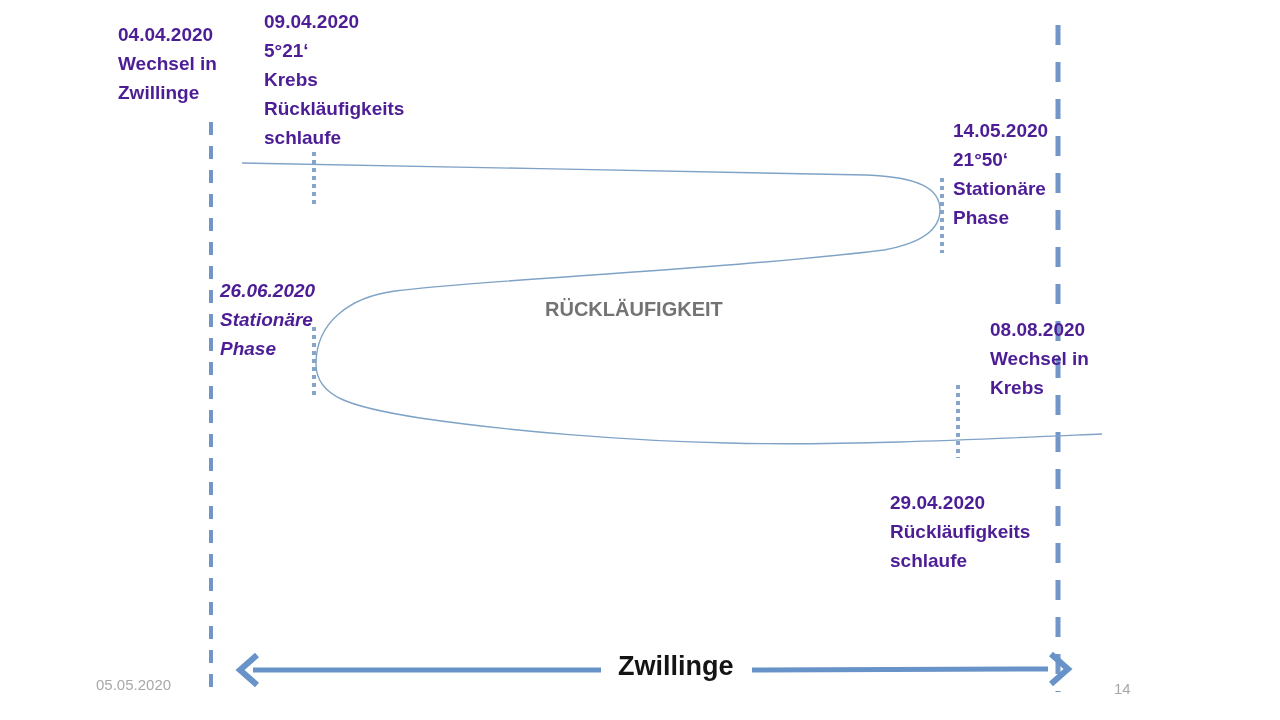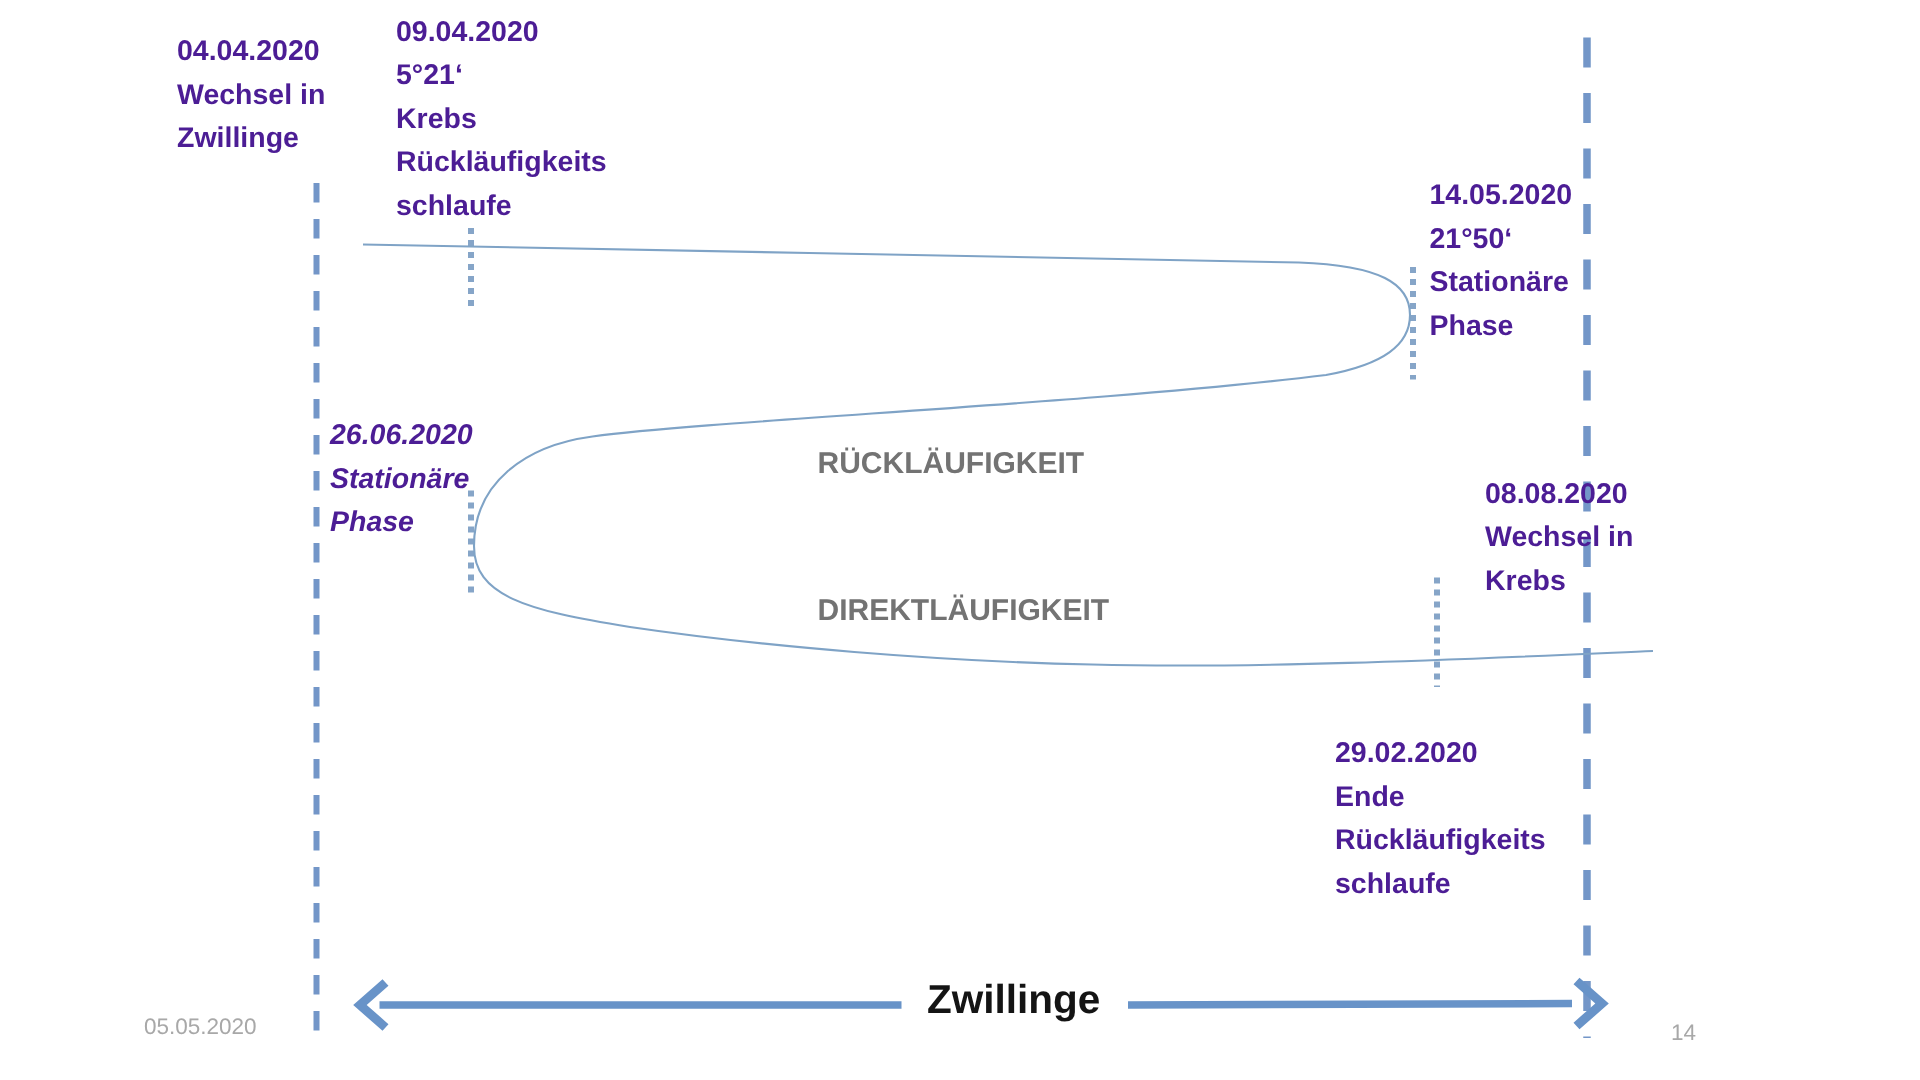--- a/index.html
+++ b/index.html
@@ -104,27 +104,25 @@
     <div>Phase</div>
   </div>
 
   <div class="ann" style="left:990px; top:315px;">
     <div>08.08.2020</div>
     <div>Wechsel in</div>
     <div>Krebs</div>
   </div>
 
   <div class="ann" style="left:890px; top:488px;">
-    <div>29.02.2020</div>
-    <div>Ende</div>
+    <div>29.04.2020</div>
     <div>Rückläufigkeits</div>
     <div>schlaufe</div>
   </div>
 
   <div class="phase" style="left:545px; top:298px;">RÜCKLÄUFIGKEIT</div>
-  <div class="phase" style="left:545px; top:396px;">DIREKTLÄUFIGKEIT</div>
 
   <div class="axis-label" style="left:618px; top:651px;">Zwillinge</div>
 
   <div class="footer-text" style="left:96px; top:676px;">05.05.2020</div>
   <div class="footer-text" style="left:1114px; top:680px;">14</div>
 
 </div>
 
 </body></html>

